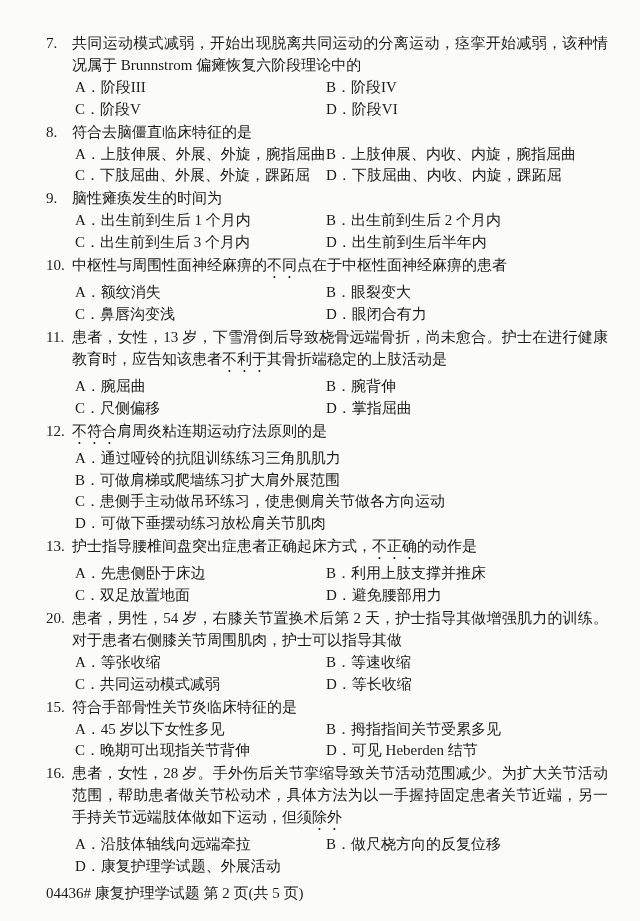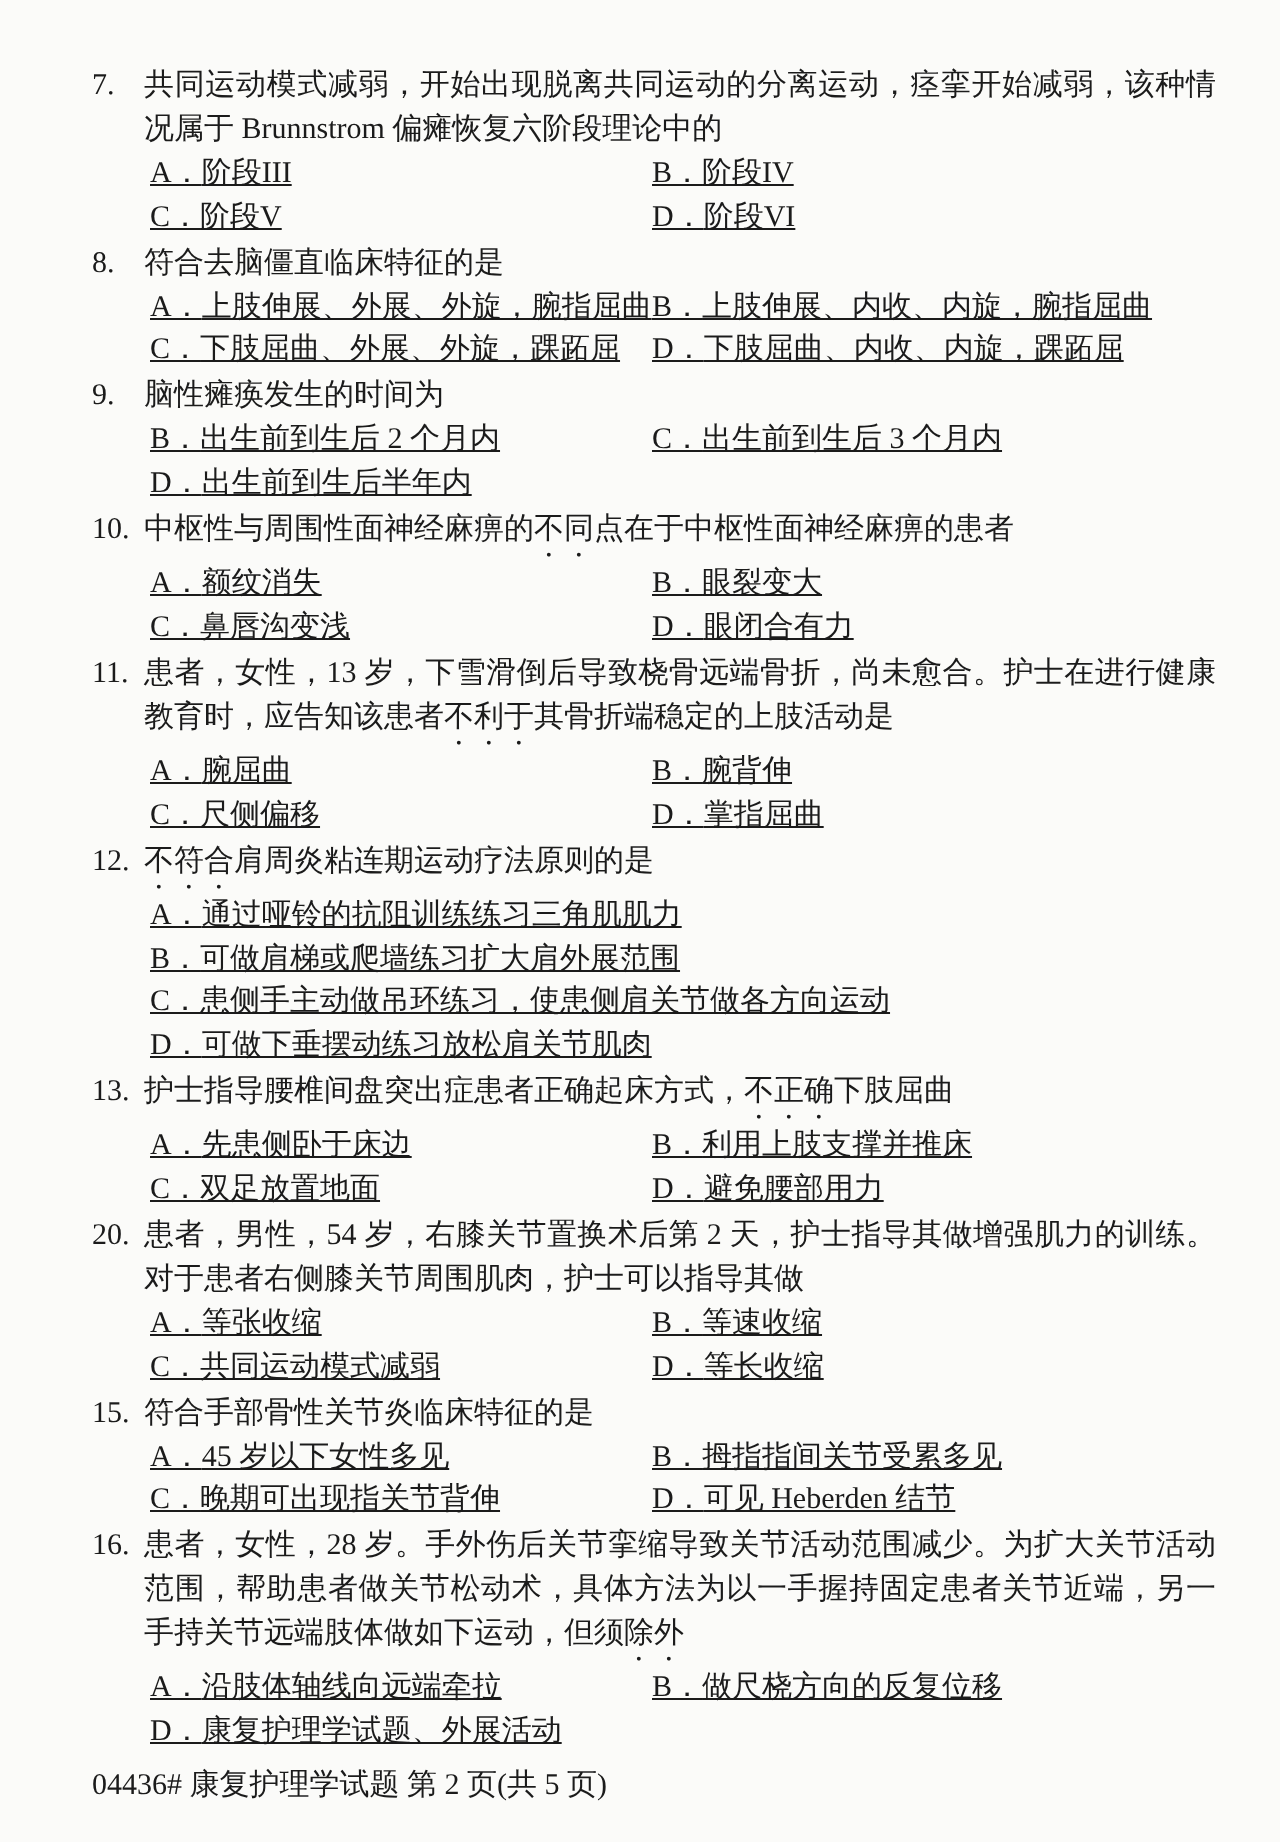--- a/index.html
+++ b/index.html
@@ -16,21 +16,21 @@
   .q-block:first-child{margin-top:0;}
   .qnum{flex:0 0 26px;}
   .qbody{flex:1;min-width:0;}
   .stem{text-align:justify;}
   .em{
     -webkit-text-emphasis:filled dot;
     -webkit-text-emphasis-position:under right;
     text-emphasis:filled dot;
     text-emphasis-position:under right;
   }
-  .opts{display:grid;grid-template-columns:251px 1fr;padding-left:3px;text-decoration:underline;}
+  .opts{display:grid;grid-template-columns:251px 1fr;padding-left:3px;}
   .opts.one-col{grid-template-columns:1fr;}
   .opt{white-space:nowrap;overflow:visible;}
   .lab{display:inline;}
   .footer{text-align:left;margin-top:5px;color:#1b1b1b;}
 </style>
 </head>
 <body>
 
 <div class="page">
   <div>
@@ -56,20 +56,21 @@
             <div class="opt"><span class="lab">C．</span><span class="otxt">下肢屈曲、外展、外旋，踝跖屈</span></div>
             <div class="opt"><span class="lab">D．</span><span class="otxt">下肢屈曲、内收、内旋，踝跖屈</span></div>
           </div>
         </div>
       </div>
       <div class="q-block">
         <div class="qnum">9.</div>
         <div class="qbody">
           <div class="stem"><span>脑性瘫痪发生的时间为</span></div>
           <div class="opts">
+            <div class="opt"><span class="lab">A．</span><span class="otxt">出生前到生后 1 个月内</span></div>
             <div class="opt"><span class="lab">B．</span><span class="otxt">出生前到生后 2 个月内</span></div>
             <div class="opt"><span class="lab">C．</span><span class="otxt">出生前到生后 3 个月内</span></div>
             <div class="opt"><span class="lab">D．</span><span class="otxt">出生前到生后半年内</span></div>
           </div>
         </div>
       </div>
       <div class="q-block">
         <div class="qnum">10.</div>
         <div class="qbody">
           <div class="stem"><span>中枢性与周围性面神经麻痹的</span><span class="em">不同</span><span>点在于中枢性面神经麻痹的患者</span></div>
@@ -101,21 +102,21 @@
             <div class="opt"><span class="lab">A．</span><span class="otxt">通过哑铃的抗阻训练练习三角肌肌力</span></div>
             <div class="opt"><span class="lab">B．</span><span class="otxt">可做肩梯或爬墙练习扩大肩外展范围</span></div>
             <div class="opt"><span class="lab">C．</span><span class="otxt">患侧手主动做吊环练习，使患侧肩关节做各方向运动</span></div>
             <div class="opt"><span class="lab">D．</span><span class="otxt">可做下垂摆动练习放松肩关节肌肉</span></div>
           </div>
         </div>
       </div>
       <div class="q-block">
         <div class="qnum">13.</div>
         <div class="qbody">
-          <div class="stem"><span>护士指导腰椎间盘突出症患者正确起床方式，</span><span class="em">不正确</span><span>下肢屈曲</span></div>
+          <div class="stem"><span>护士指导腰椎间盘突出症患者正确起床方式，</span><span class="em">不正确</span><span>的动作是</span></div>
           <div class="opts">
             <div class="opt"><span class="lab">A．</span><span class="otxt">先患侧卧于床边</span></div>
             <div class="opt"><span class="lab">B．</span><span class="otxt">利用上肢支撑并推床</span></div>
             <div class="opt"><span class="lab">C．</span><span class="otxt">双足放置地面</span></div>
             <div class="opt"><span class="lab">D．</span><span class="otxt">避免腰部用力</span></div>
           </div>
         </div>
       </div>
       <div class="q-block">
         <div class="qnum">20.</div>

